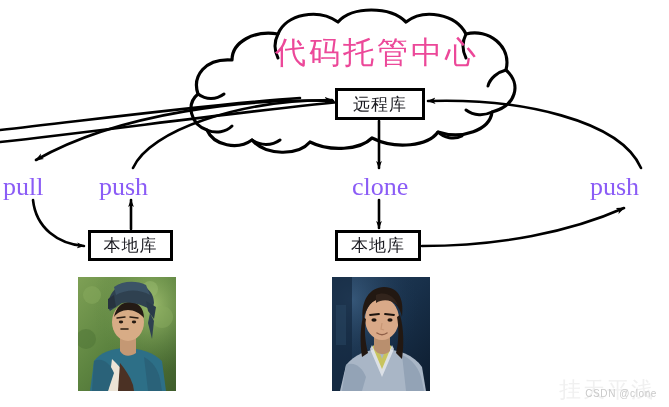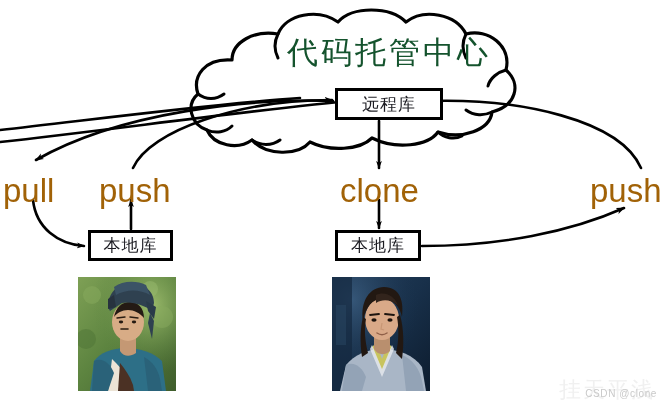--- a/index.html
+++ b/index.html
@@ -36,63 +36,63 @@
     align-items: center;
     justify-content: center;
     font-family: "Liberation Serif", serif;
     color: #1c1c22;
     letter-spacing: 1px;
     z-index: 4;
   }
   #node-remote-repo {
     left: 335px;
     top: 88px;
-    width: 108px;
+    width: 90px;
     height: 32px;
     font-size: 17px;
     border-width: 3px;
   }
   #node-local-repo-left {
     left: 88px;
     top: 230px;
     width: 85px;
     height: 31px;
     font-size: 17px;
   }
   #node-local-repo-right {
     left: 335px;
     top: 230px;
     width: 86px;
     height: 31px;
     font-size: 17px;
   }
   .cloud-title {
     position: absolute;
-    left: 264px;
+    left: 252px;
     top: 32px;
     width: 250px;
     text-align: center;
     font-family: "Liberation Serif", serif;
     font-size: 31px;
     letter-spacing: 3px;
-    color: #14532d;
+    color: #ec4899;
     z-index: 3;
     white-space: nowrap;
   }
   .op-label {
     position: absolute;
-    font-family: Liberation Sans, sans-serif;
-    font-size: 33px;
-    color: #a16207;
+    font-family: Liberation Serif, serif;
+    font-size: 26px;
+    color: #8b5cf6;
     z-index: 4;
     white-space: nowrap;
   }
   #label-pull { left: 3px; top: 172px; }
   #label-push-left { left: 99px; top: 172px; }
-  #label-clone { left: 340px; top: 172px; }
+  #label-clone { left: 352px; top: 172px; }
   #label-push-right { left: 590px; top: 172px; }
 
   .photo {
     position: absolute;
     width: 98px;
     height: 114px;
     z-index: 5;
     overflow: hidden;
   }
   #photo-left { left: 78px; top: 277px; }

